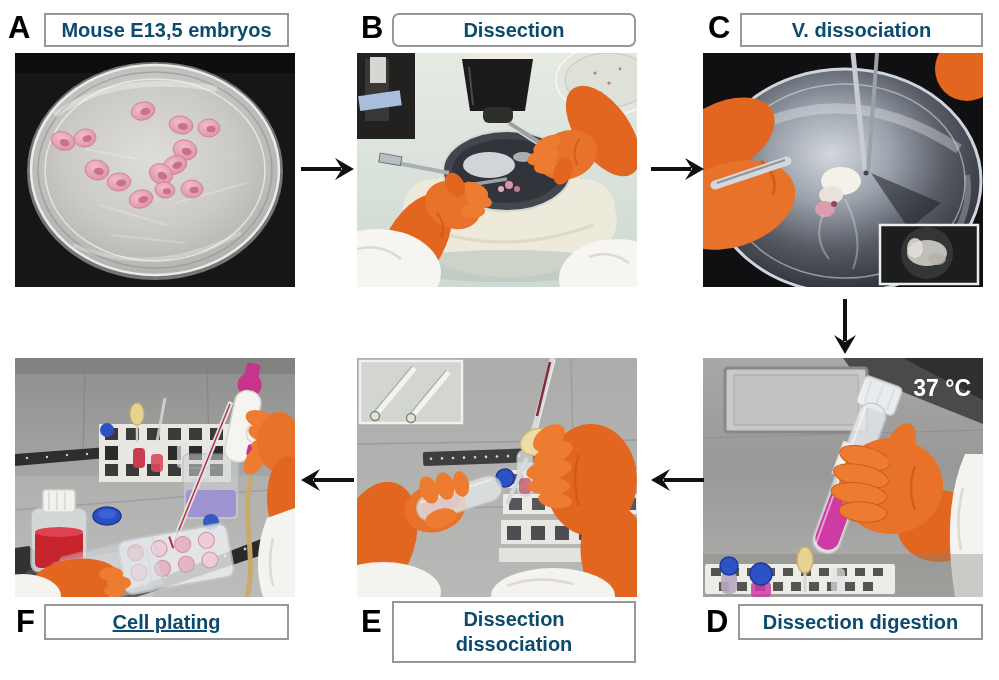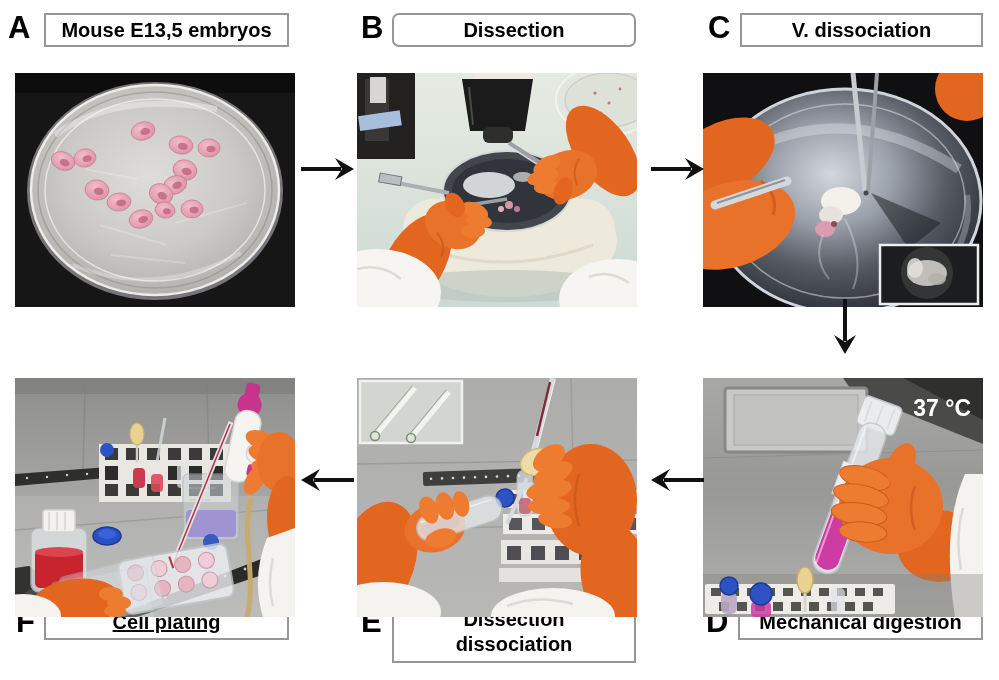--- a/index.html
+++ b/index.html
@@ -1,22 +1,22 @@
 <!DOCTYPE html>
 <html><head>
 <meta charset="utf-8">
 <style>
   html,body{margin:0;padding:0;background:#fff;}
   #fig{position:relative;width:999px;height:680px;background:#ffffff;overflow:hidden;
        font-family:"Liberation Sans",sans-serif;}
   .letter{position:absolute;font-weight:700;font-size:31px;color:#000;line-height:1;}
   .label-box{position:absolute;background:#fff;border:2px solid #979797;
              display:flex;align-items:center;justify-content:center;text-align:center;
-             font-weight:700;font-size:20px;color:#000000;line-height:1.25;box-sizing:border-box;}
-  .photo{position:absolute;overflow:hidden;margin-top:20px;}
+             font-weight:700;font-size:20px;color:#0c4a6e;line-height:1.25;box-sizing:border-box;}
+  .photo{position:absolute;overflow:hidden;}
   .photo svg{display:block;}
   .arrow{position:absolute;}
   .arrow svg{display:block;}
   .arrow line{stroke:#111;stroke-width:4;}
   .arrow path{fill:#111;stroke:none;}
 </style>
 </head>
 <body>
 
 <div id="fig">
@@ -259,21 +259,21 @@
         <rect x="177" y="172" width="98" height="59" fill="#1b1d1f" stroke="#eceeec" stroke-width="2.5"></rect>
         <circle cx="224" cy="200" r="26" fill="#5a5c58" opacity="0.4"></circle>
         <ellipse cx="224" cy="200" rx="20" ry="13" fill="#cfcdc6" opacity="0.9"></ellipse>
         <ellipse cx="212" cy="195" rx="8" ry="10" fill="#e4e2dc" opacity="0.85"></ellipse>
         <ellipse cx="234" cy="206" rx="9" ry="6" fill="#b4b2aa" opacity="0.85"></ellipse>
       </g>
     </svg>
   </div>
 
   <div class="letter" style="left:706px;top:606px;">D</div>
-  <div class="label-box" style="left:738px;top:604px;width:245px;height:36px;">Mechanical digestion</div>
+  <div class="label-box" style="left:738px;top:604px;width:245px;height:36px;">Dissection digestion</div>
   <div class="photo" style="left:703px;top:358px;width:280px;height:239px;">
     <svg width="280" height="239" viewBox="0 0 280 239">
       <defs>
         <linearGradient id="steelD" x1="0" y1="0" x2="0" y2="1">
           <stop offset="0%" stop-color="#a8a8a6"></stop>
             <stop offset="45%" stop-color="#989896"></stop>
             <stop offset="100%" stop-color="#b0b0ae"></stop>
         </linearGradient>
       </defs>
       <rect width="280" height="239" fill="url(#steelD)"></rect>

